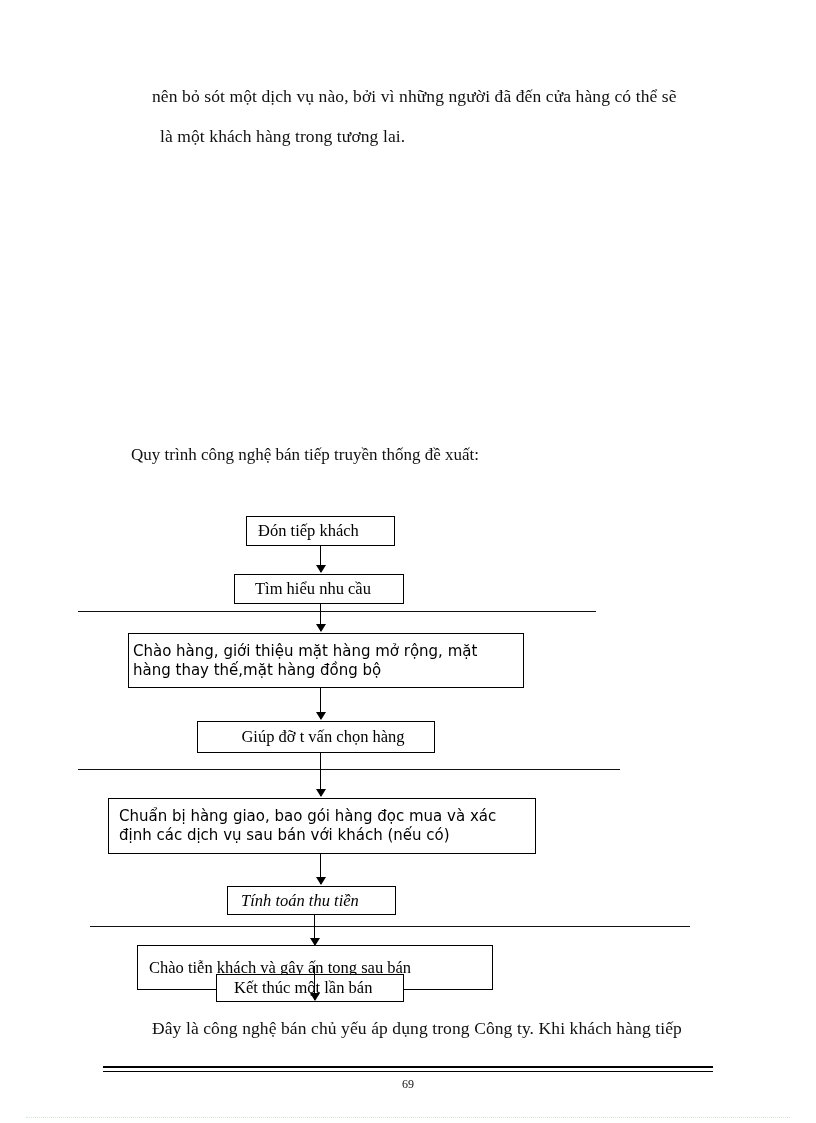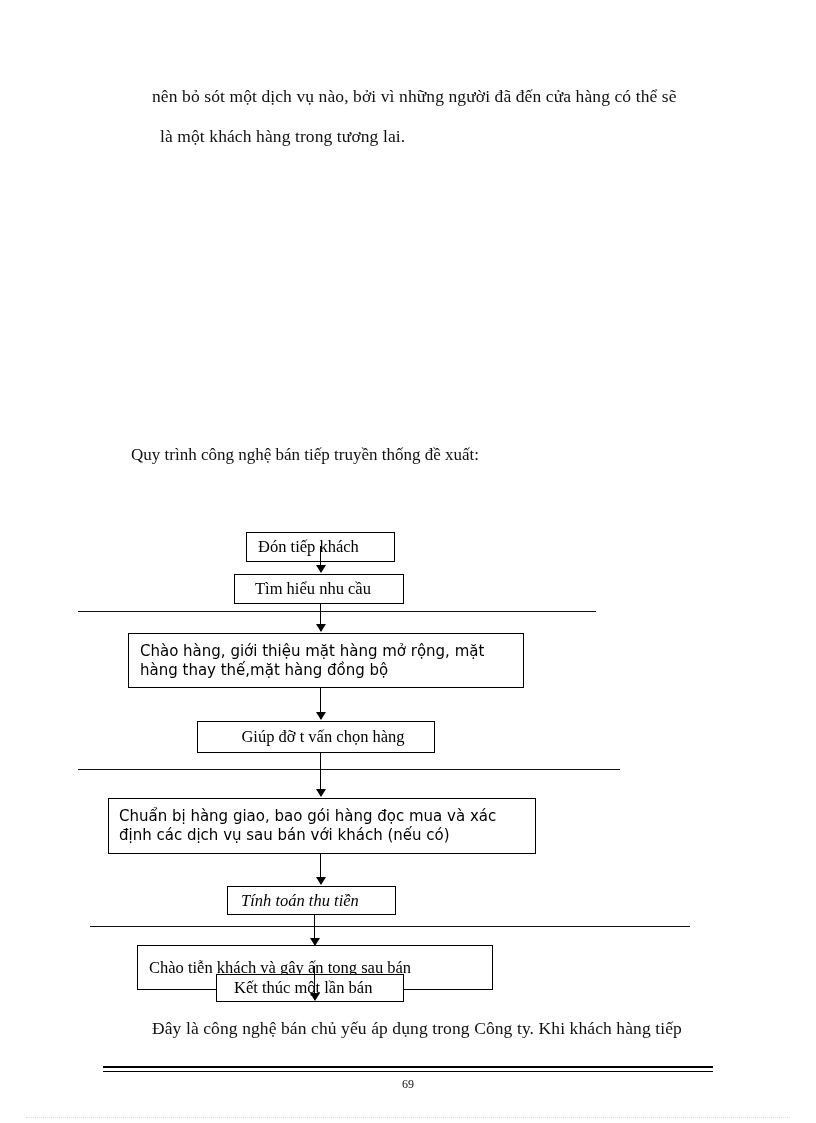--- a/index.html
+++ b/index.html
@@ -147,34 +147,34 @@
 
 <div class="page">
 
   <div class="para para-top-1">nên bỏ sót một dịch vụ nào, bởi vì những người đã đến cửa hàng có thể sẽ</div>
   <div class="para para-top-2">là một khách hàng trong tương lai.</div>
 
   <div class="heading-line">Quy trình công nghệ bán tiếp truyền thống đề xuất:</div>
 
   <div class="flow">
 
-    <div class="fbox serif" style="left:246px; top:516px; width:149px; height:30px; padding-left:11px;margin-top:16px;">
+    <div class="fbox serif" style="left:246px; top:516px; width:149px; height:30px; padding-left:11px;">
       <span class="txt">Đón tiếp khách</span>
     </div>
     <div class="arrow" style="left:320px; top:546px; height:26px;"></div>
 
     <div class="fbox serif" style="left:234px; top:574px; width:170px; height:30px; padding-left:20px;">
       <span class="txt">Tìm hiểu nhu cầu</span>
     </div>
 
     <div class="hrule" style="left:78px; top:611px; width:518px;"></div>
 
     <div class="arrow" style="left:320px; top:604px; height:27px;"></div>
 
-    <div class="fbox sans" style="left:128px; top:633px; width:396px; height:55px; padding-left:11px;">
+    <div class="fbox sans" style="left:128px; top:633px; width:396px; height:55px; padding-left:4px;">
       <span class="txt">Chào hàng, giới thiệu mặt hàng mở rộng, mặt
 hàng thay thế,mặt hàng đồng bộ</span>
     </div>
     <div class="arrow" style="left:320px; top:688px; height:31px;"></div>
 
     <div class="fbox serif" style="left:197px; top:721px; width:238px; height:32px; padding-left:14px;text-align:center;">
       <span class="txt">Giúp đỡ t   vấn chọn hàng</span>
     </div>
 
     <div class="hrule" style="left:78px; top:769px; width:542px;"></div>

